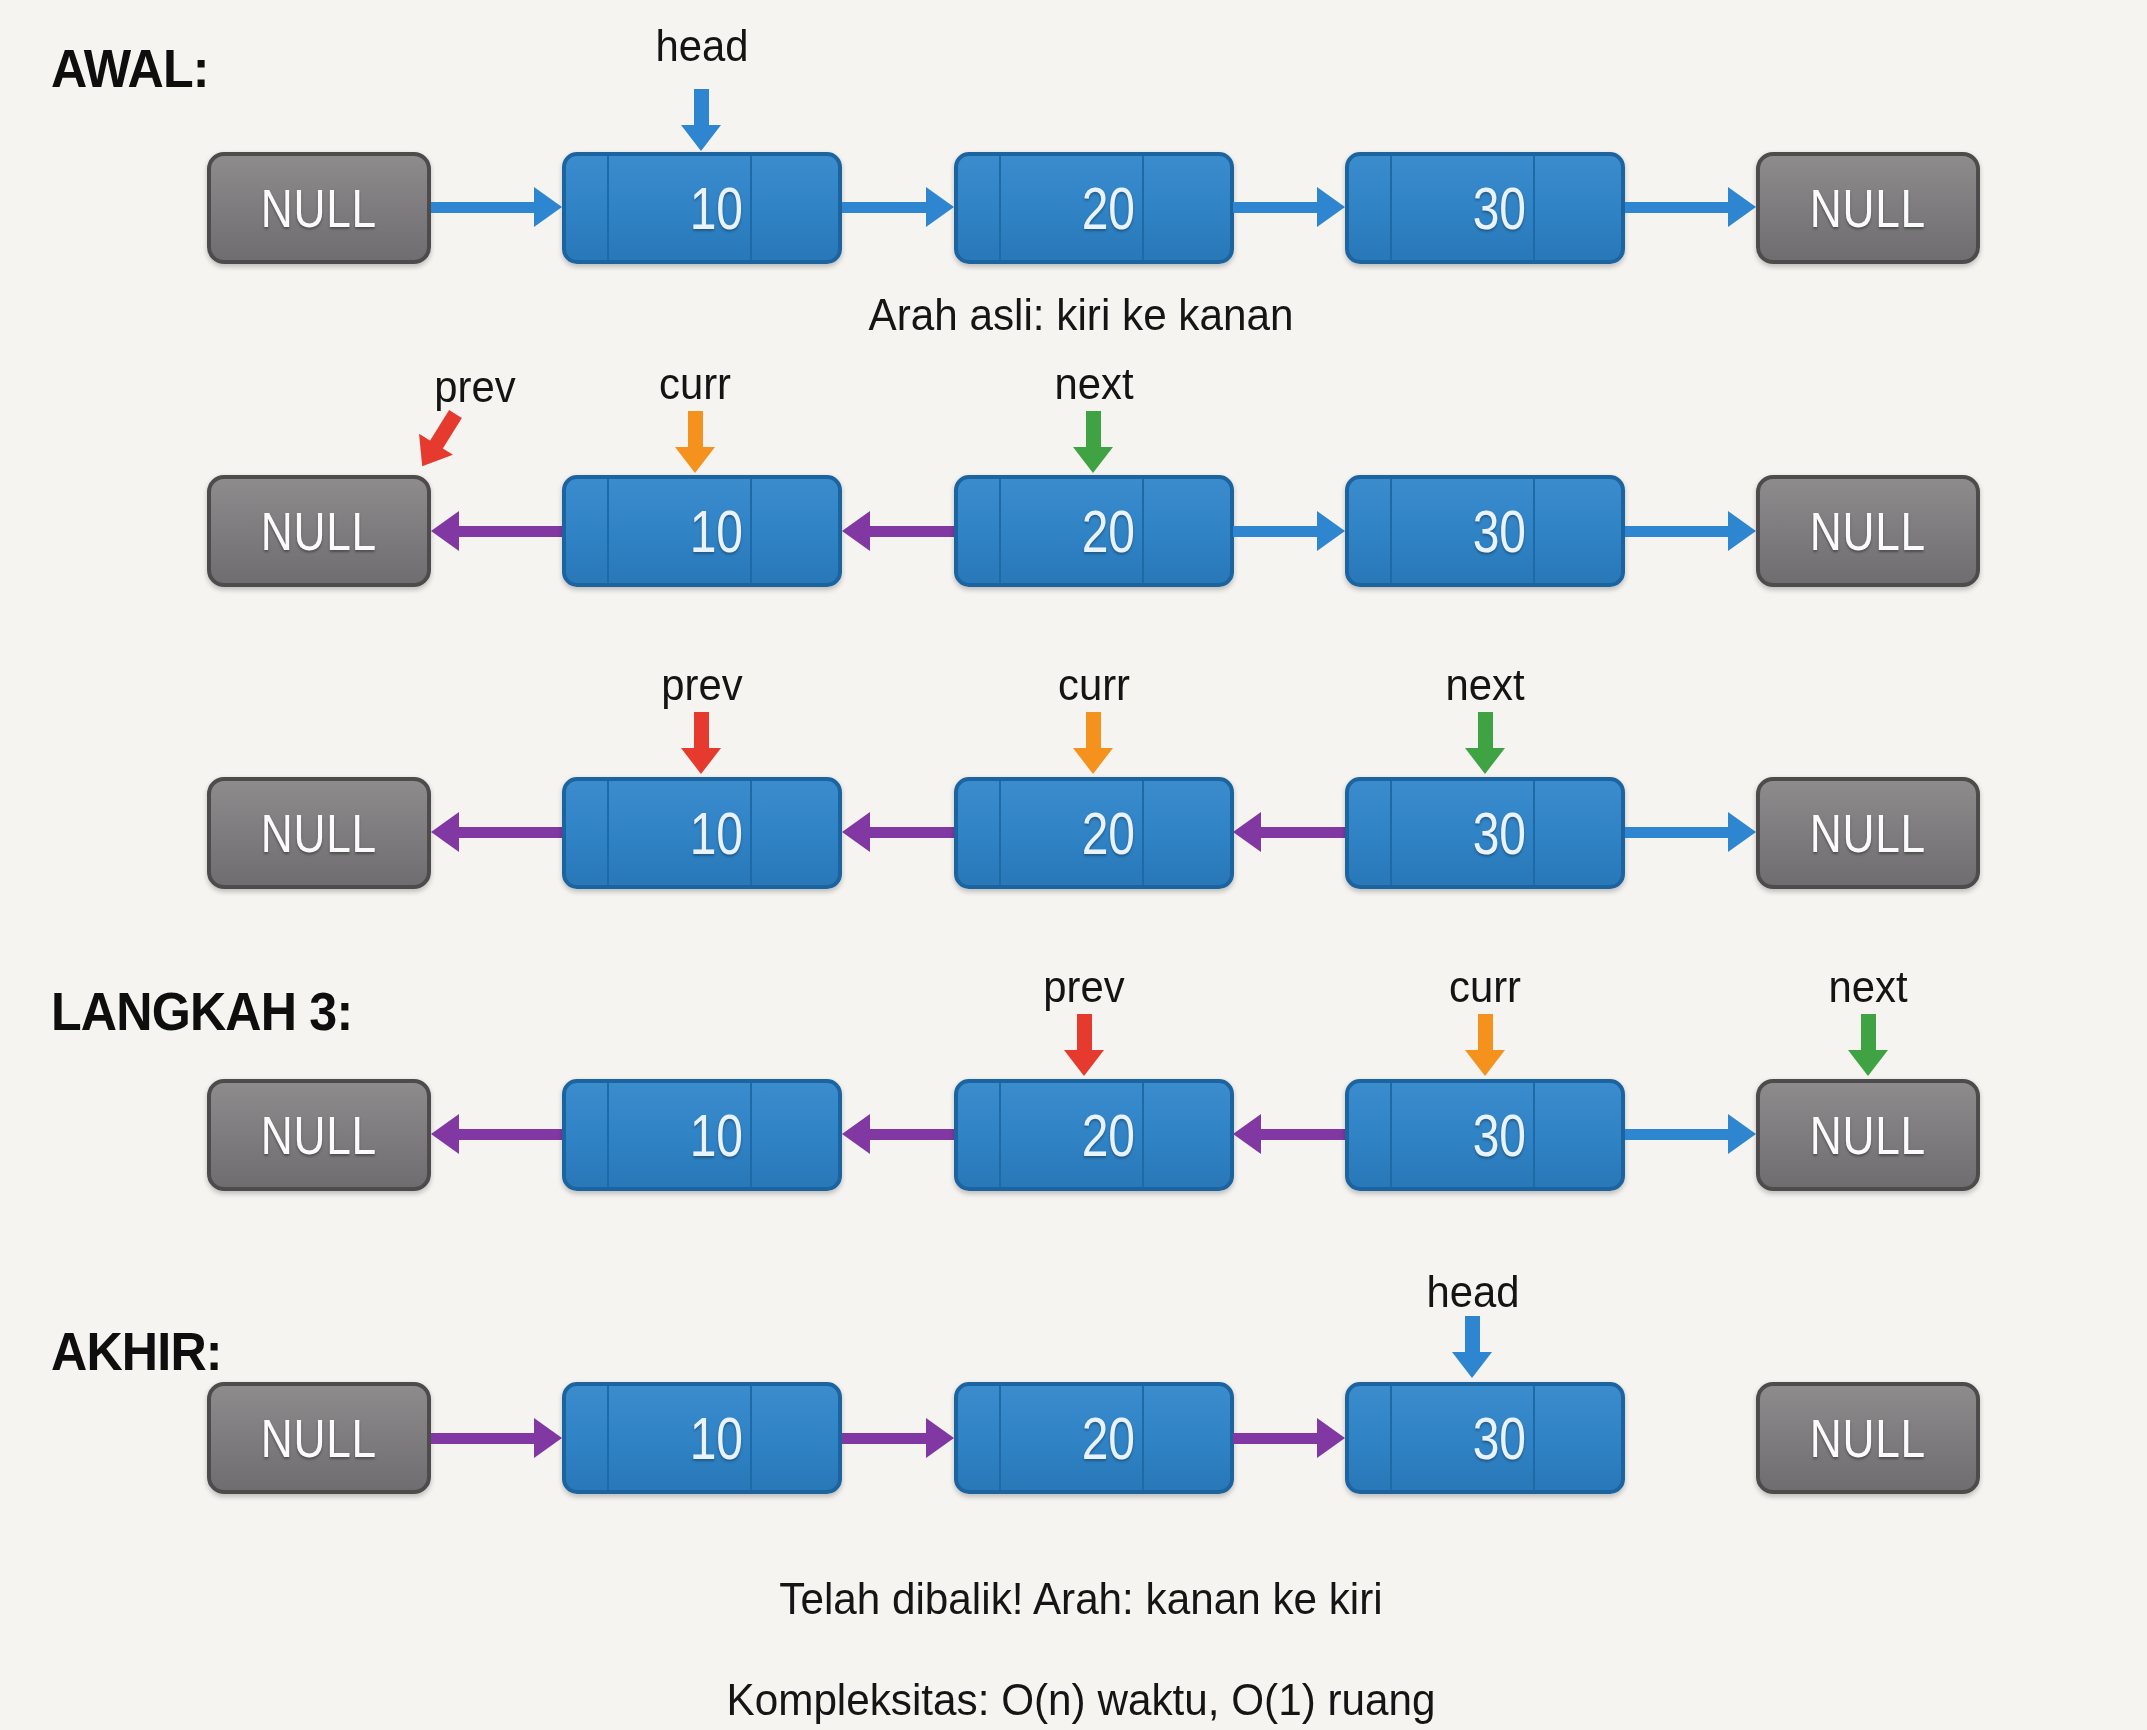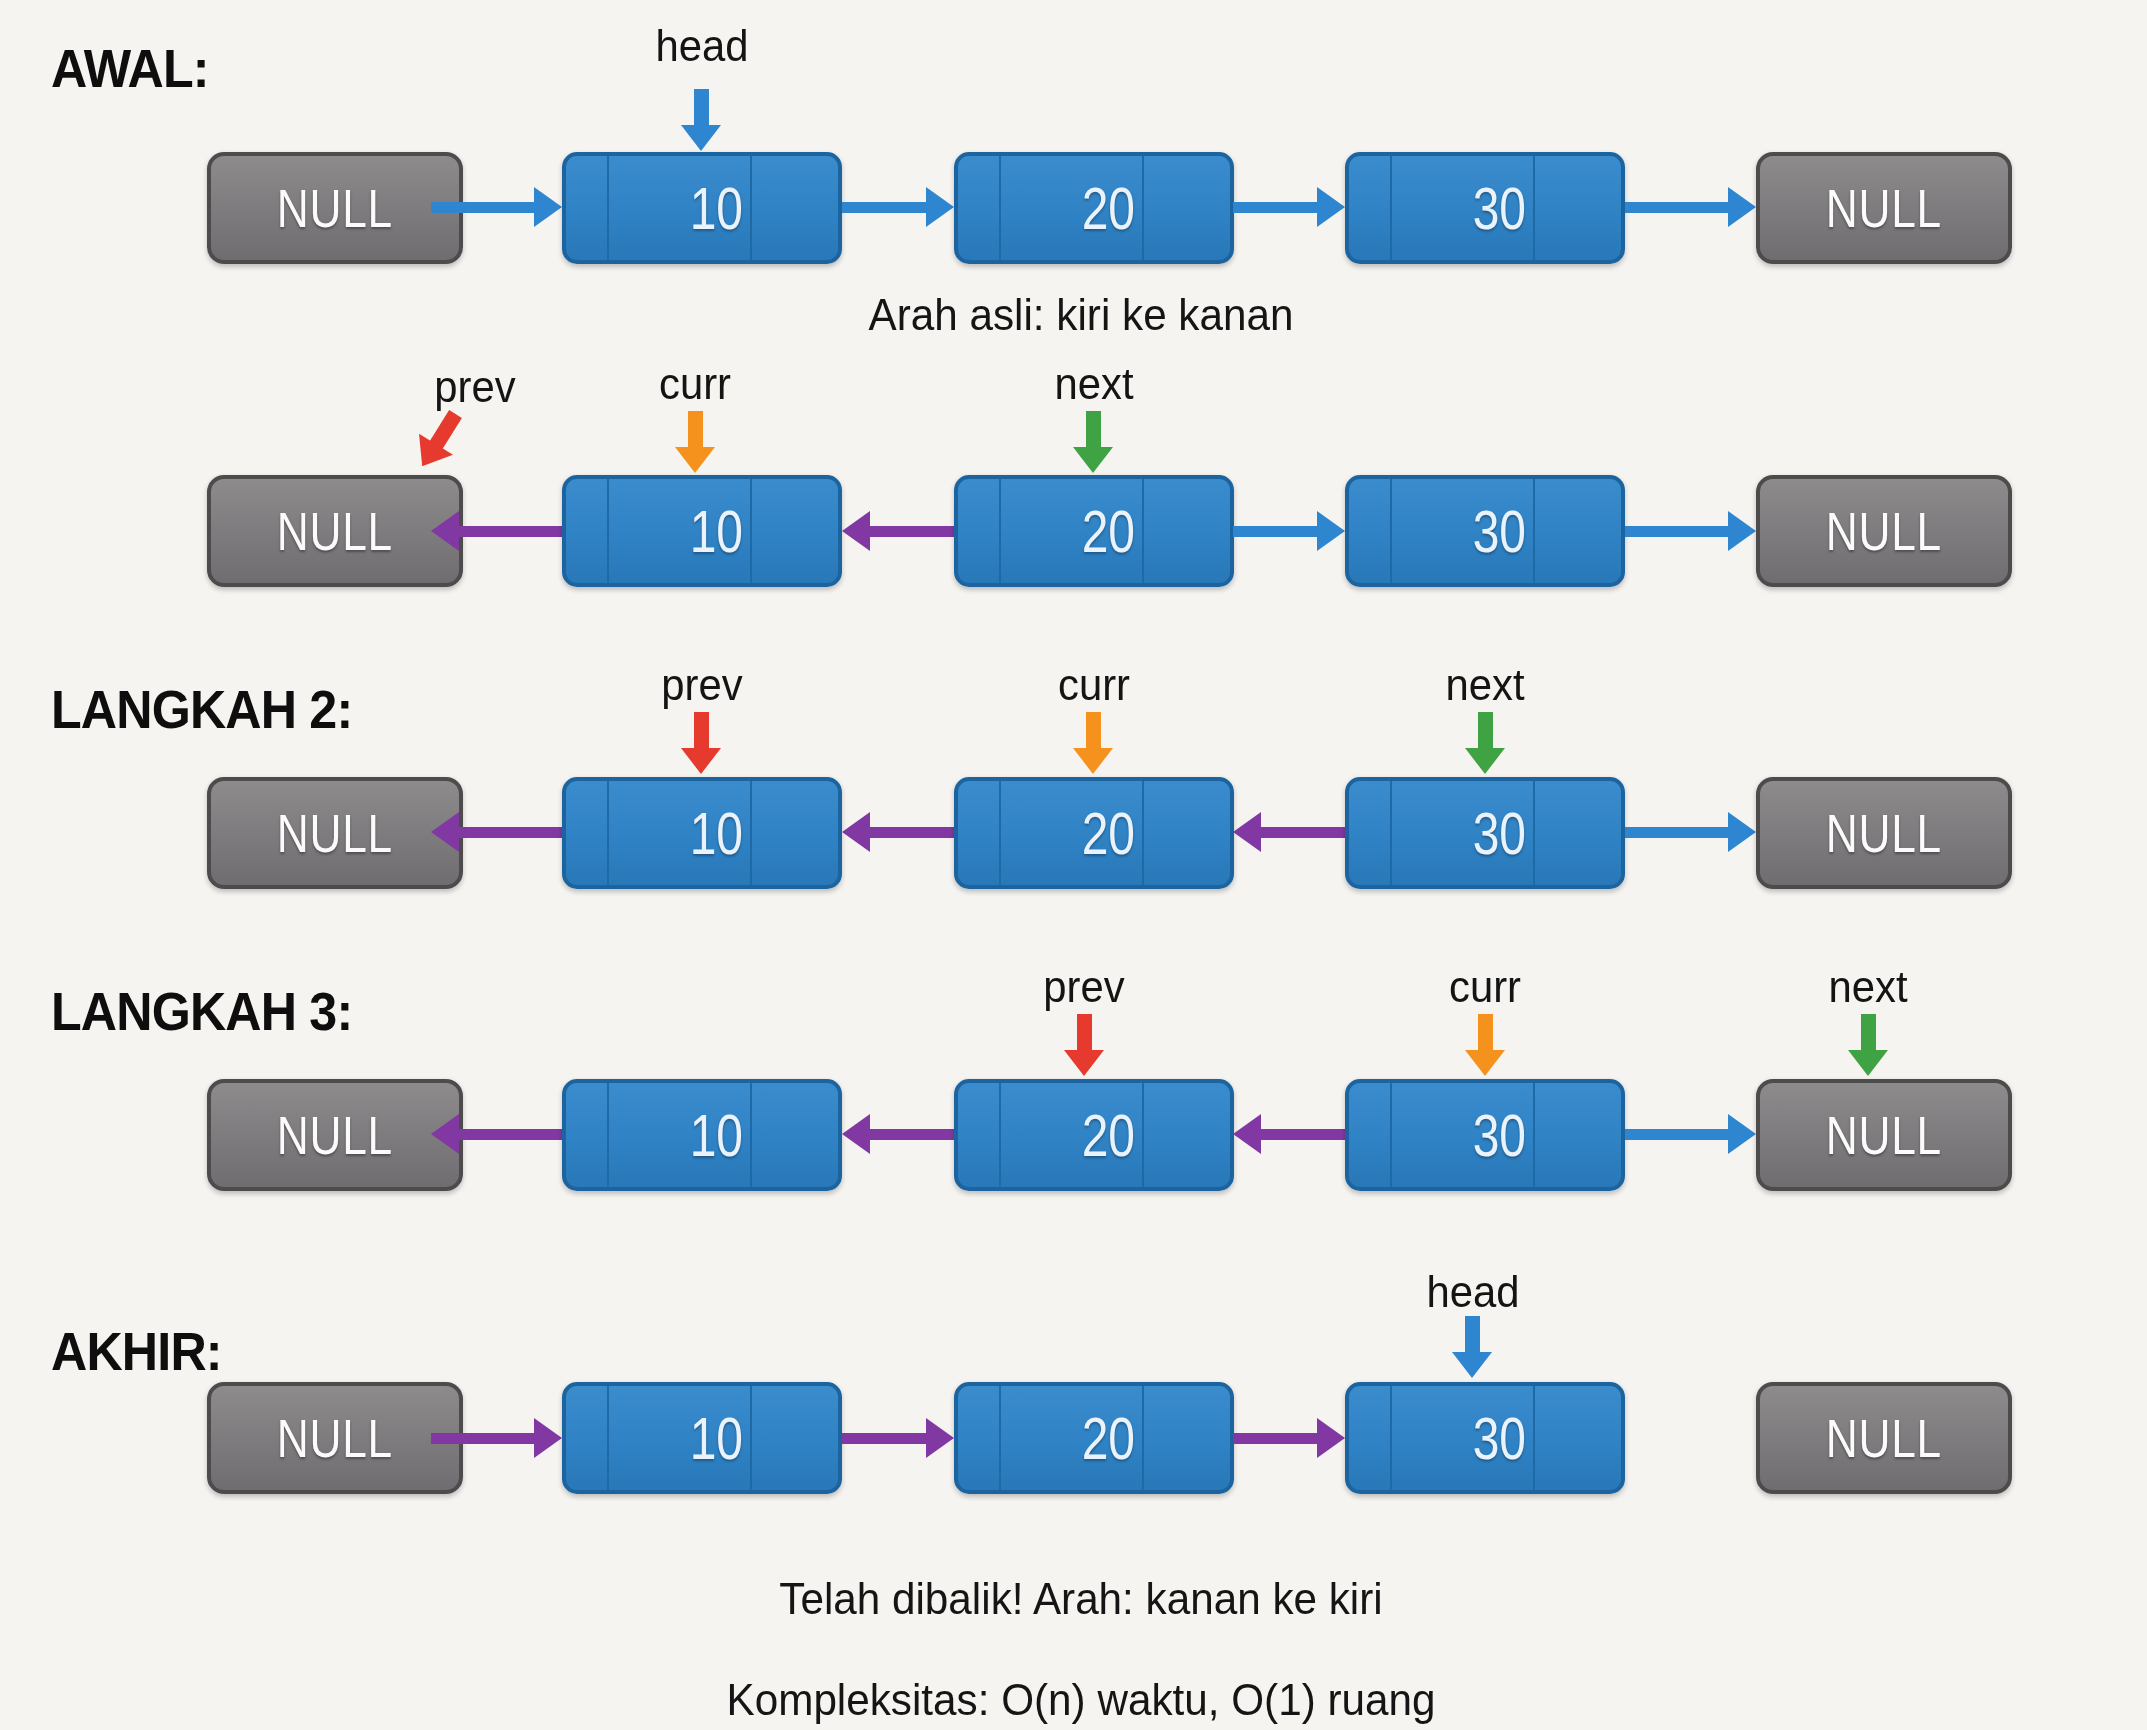--- a/index.html
+++ b/index.html
@@ -26,21 +26,21 @@
   }
 
   
   .caption {
     position:absolute; font-size:44px; color:#151515; white-space:nowrap;
     transform:translateX(-50%) scaleX(.96); line-height:1.1;
   }
 
   
   .nullbox {
-    position:absolute; width:256px; height:112px; box-sizing:border-box;
+    position:absolute; width:224px; height:112px; box-sizing:border-box;
     background:linear-gradient(180deg, #8d8b8c 0%, #787678 70%, #6f6d6f 100%);
     border:4.7px solid var(--null_border,#4d4b4c); border-radius:17px;
     display:flex; align-items:center; justify-content:center;
     box-shadow:0 2.8px 5.6px rgba(0,0,0,.22);
   }
   .ntext {
     font-size:54px; color:#fbfbfb; letter-spacing:0.9px;
     display:inline-block; transform:scaleX(.82);
     text-shadow:0 1.9px 2.8px rgba(0,0,0,.35);
   }
@@ -173,21 +173,20 @@
     <div class="cell-m">
         <span class="nval">30</span>
       </div>
     <div class="cell-r"></div>
   </div>
   <i class="harrow right c-blue" style="left:1625px;top:513px;width:131px"></i>
   <div class="nullbox" style="left:1756px;top:475px">
       <span class="ntext">NULL</span>
     </div>
 
-  <h2 class="hdr" style="top:678px"><span class="cond">LANGKAH 2:</span></h2>
   <div class="plabel" style="left:702px;top:663px">prev</div>
   <i class="varrow c-red" style="left:681px;top:712px"></i>
   <div class="plabel" style="left:1094px;top:663px">curr</div>
   <i class="varrow c-orange" style="left:1073px;top:712px"></i>
   <div class="plabel" style="left:1485px;top:663px">next</div>
   <i class="varrow c-green" style="left:1465px;top:712px"></i>
 
   <div class="nullbox" style="left:207px;top:777px">
       <span class="ntext">NULL</span>
     </div>

